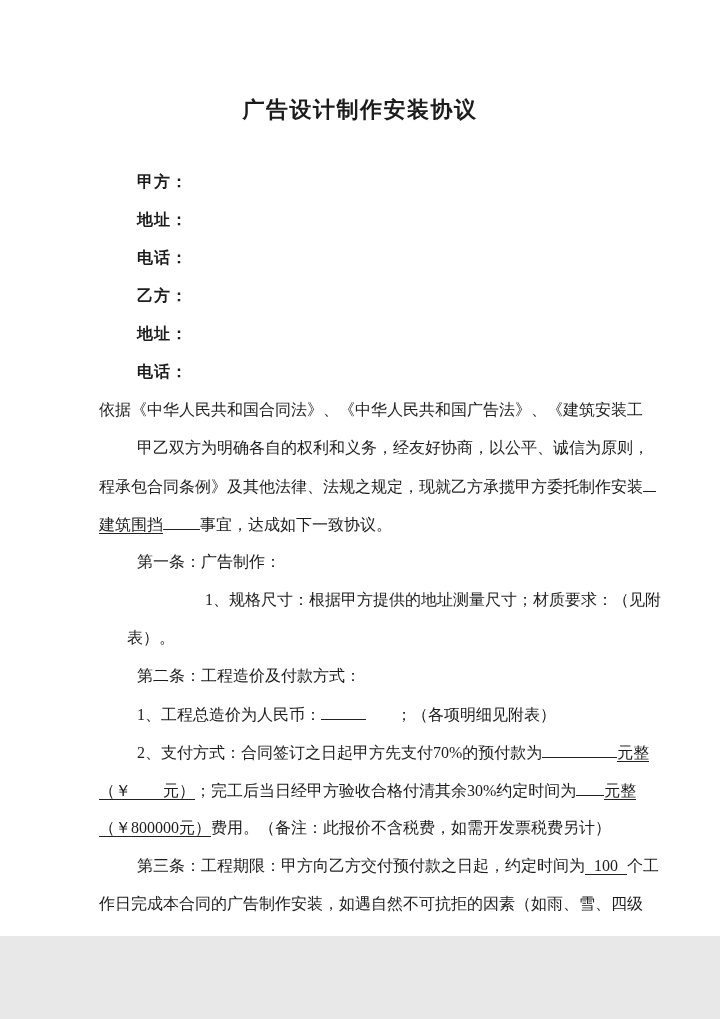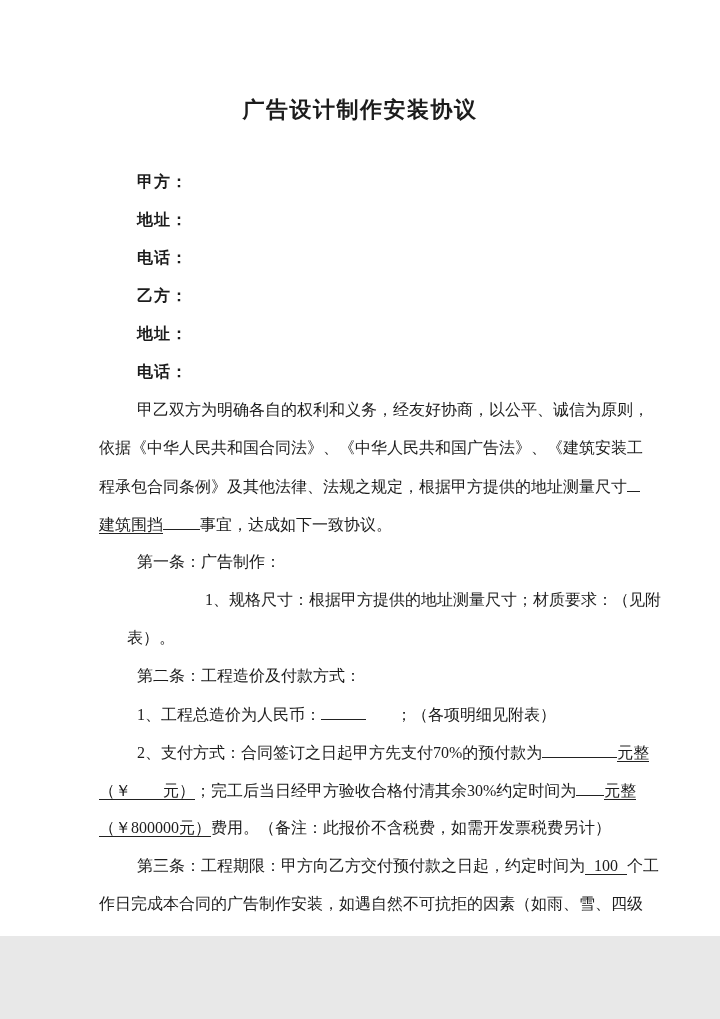--- a/index.html
+++ b/index.html
@@ -65,24 +65,24 @@
 
   <div class="content">
 
     <div class="line indent-1 label-line">甲方：</div>
     <div class="line indent-1 label-line">地址：</div>
     <div class="line indent-1 label-line">电话：</div>
     <div class="line indent-1 label-line">乙方：</div>
     <div class="line indent-1 label-line">地址：</div>
     <div class="line indent-1 label-line">电话：</div>
 
+    <div class="line">依据《中华人民共和国合同法》、《中华人民共和国广告法》、《建筑安装工</div>
     <div class="line indent-1">甲乙双方为明确各自的权利和义务，经友好协商，以公平、诚信为原则，</div>
-    <div class="line">依据《中华人民共和国合同法》、《中华人民共和国广告法》、《建筑安装工</div>
     <div class="line">
-      <span>程承包合同条例》及其他法律、法规之规定，根据甲方提供的地址测量尺寸</span><span class="blank w13"></span>
+      <span>程承包合同条例》及其他法律、法规之规定，现就乙方承揽甲方委托制作安装</span><span class="blank w13"></span>
     </div>
     <div class="line">
       <span class="u">建筑围挡</span><span class="blank w37"></span><span>事宜，达成如下一致协议。</span>
     </div>
 
     <div class="line indent-1">第一条：广告制作：</div>
     <div class="line indent-2">1、规格尺寸：根据甲方提供的地址测量尺寸；材质要求：（见附</div>
     <div class="line indent-s">表）。</div>
 
     <div class="line indent-1">第二条：工程造价及付款方式：</div>

